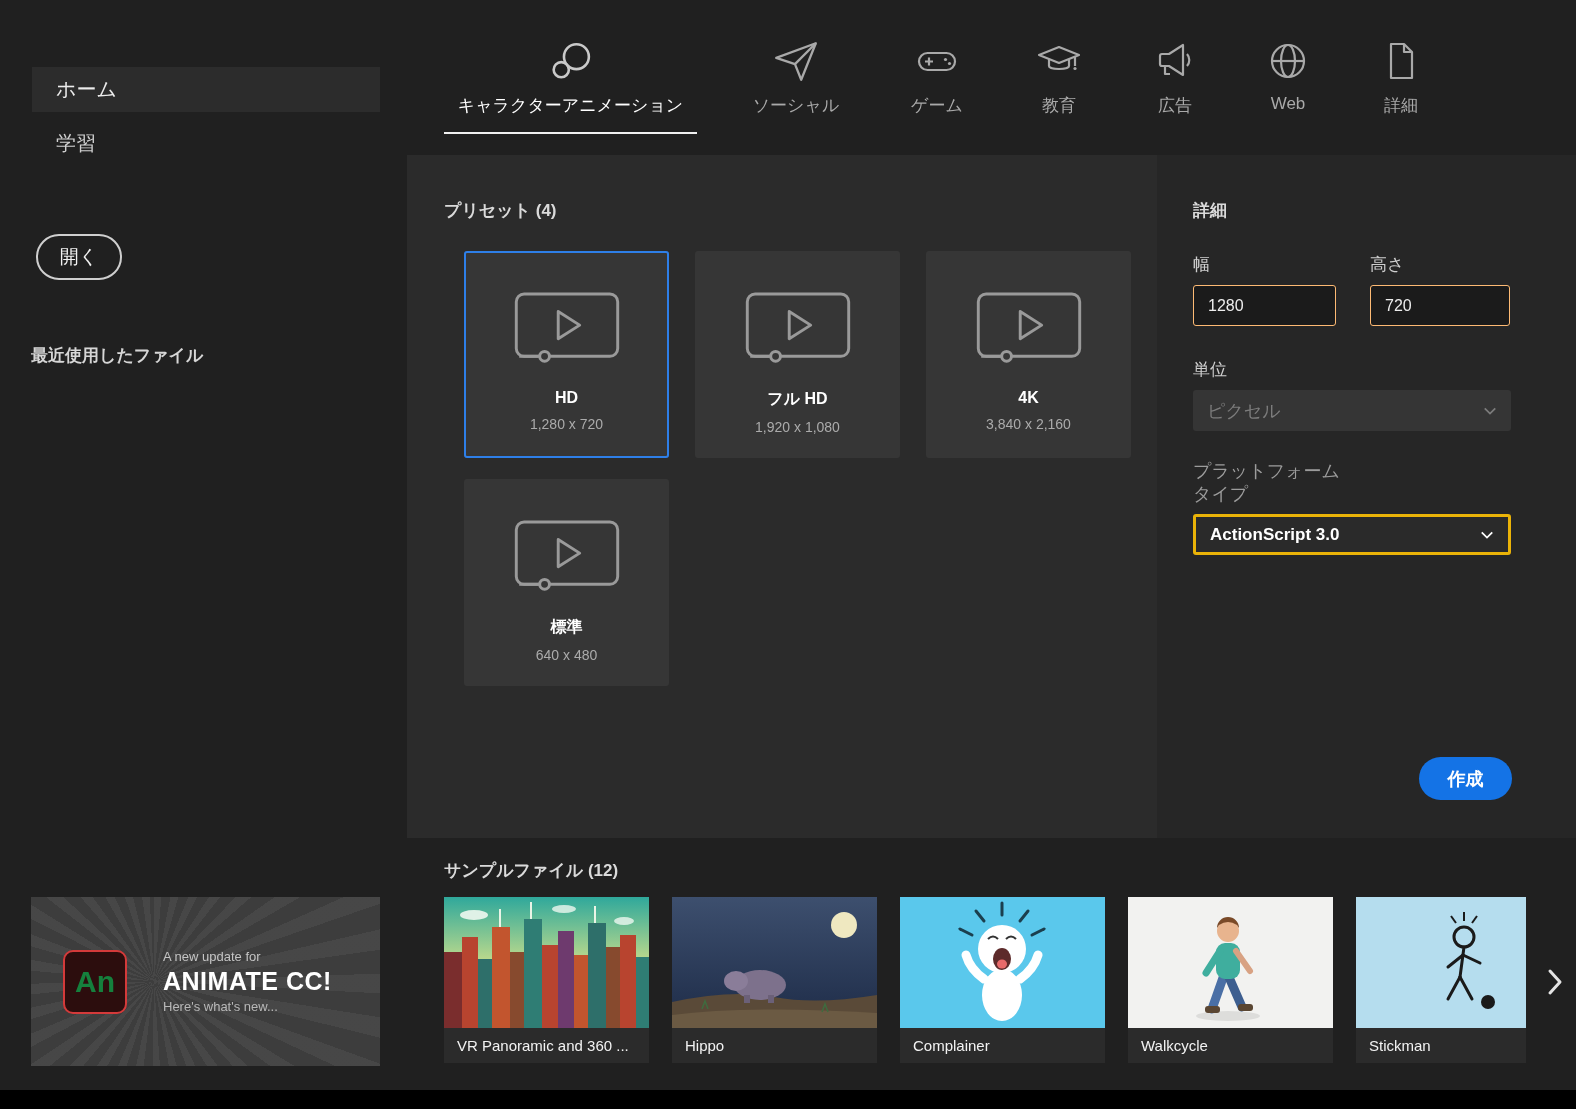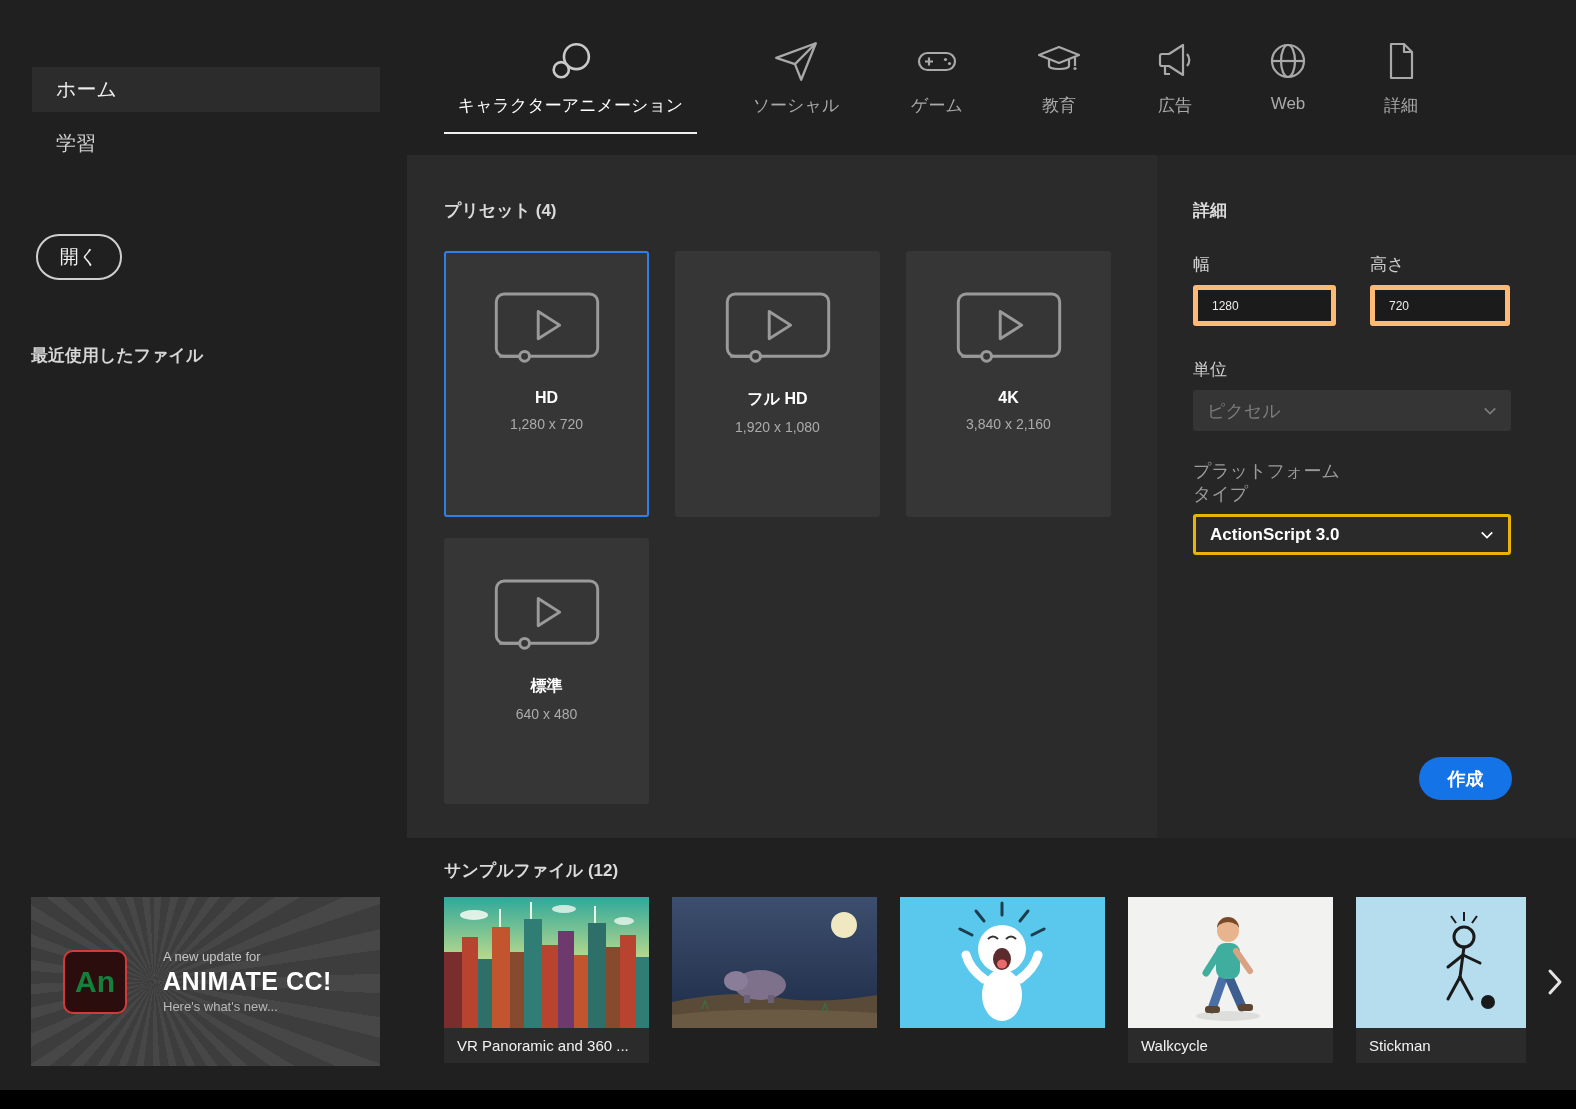--- a/index.html
+++ b/index.html
@@ -43,37 +43,37 @@
   .tabs .tab:nth-child(3){ width:84px; }
   .tabs .tab:nth-child(4){ width:72px; }
   .tabs .tab:nth-child(5){ width:72px; }
   .tabs .tab:nth-child(6){ width:66px; }
   .tabs .tab:nth-child(7){ width:72px; }
 
   
   .presets-panel { position:absolute; left:407px; top:155px; width:750px; height:683px; background:#2b2b2b; }
   .presets-title { position:absolute; left:37px; top:44px; font-size:17px; font-weight:bold; color:#dadada; }
   .preset-grid { position:absolute; left:37px; top:96px; display:grid; grid-template-columns:repeat(3,205px); gap:21px 26px; }
-  .preset-card { width:205px; height:266px; background:#363636; border-radius:3px; cursor:pointer;
-    display:flex; flex-direction:column; align-items:center; }
+  .preset-card { width:205px; height:207px; background:#363636; border-radius:3px; cursor:pointer;
+    display:flex; flex-direction:column; align-items:center;margin-left:20px; }
   .preset-card.selected { outline:2px solid #2e7fe8; outline-offset:-2px; }
   .preset-icon { margin-top:40px; color:#9a9a9a; }
   .preset-name { margin-top:16px; font-size:16px; font-weight:bold; color:#ffffff; }
   .preset-size { margin-top:9px; font-size:14px; color:#ababab; }
 
   
   .details-panel { position:absolute; left:1157px; top:155px; width:419px; height:683px; background:#262626; }
   .details-title { position:absolute; left:36px; top:44px; font-size:17px; font-weight:bold; color:#dadada; }
   .field-label { position:absolute; font-size:17px; color:#cfcfcf; }
   .width-label  { left:36px;  top:98px; }
   .height-label { left:213px; top:98px; }
   .units-label  { left:36px;  top:203px; }
   .platform-label { left:36px; top:305px; width:155px; font-size:18px; color:#9c9c9c; line-height:1.25; }
-  .text-input { position:absolute; height:41px; background:#1b1b1b; border:5px solid #fdba74; border-radius:3px;
-    color:#ededed; font-size:12px; padding:0 14px; font-family:inherit; outline:none; }
+  .text-input { position:absolute; height:41px; background:#1b1b1b; border:1px solid #fdba74; border-radius:3px;
+    color:#ededed; font-size:16px; padding:0 14px; font-family:inherit; outline:none; }
   .width-input  { left:36px;  top:130px; width:143px; }
   .height-input { left:213px; top:130px; width:140px; }
   .select { position:absolute; left:36px; width:318px; height:41px; border-radius:3px;
     display:flex; align-items:center; justify-content:space-between; padding:0 14px; cursor:pointer; }
   .units-select { top:235px; background:#353535; color:#7c7c7c; font-size:18px; cursor:default; }
   .platform-select { top:359px; background:#2a2a2a; border:3px solid #eab308; color:#ffffff; font-size:17px; font-weight:bold; }
   .create-button { position:absolute; right:64px; top:602px; width:93px; height:43px; background:#1473e6; border:none;
     border-radius:22px; color:#fff; font-size:18px; font-weight:bold; cursor:pointer; font-family:inherit; }
 
   
@@ -317,20 +317,21 @@
           <path d="M0 105 Q 60 92 102 100 T 205 98 L205 131 L0 131 Z" fill="#5a4a38"></path>
           <path d="M0 118 Q 80 108 205 116 L205 131 L0 131 Z" fill="#6b5a43"></path>
           <ellipse cx="88" cy="88" rx="26" ry="15" fill="#7d718c"></ellipse>
           <ellipse cx="64" cy="84" rx="12" ry="10" fill="#8a7d99"></ellipse>
           <rect x="72" y="98" width="6" height="8" fill="#6b6078"></rect>
           <rect x="96" y="98" width="6" height="8" fill="#6b6078"></rect>
           <path d="M30 112 l3 -8 l3 8" stroke="#3f6b3f" stroke-width="1.5" fill="none"></path>
           <path d="M150 115 l3 -8 l3 8" stroke="#3f6b3f" stroke-width="1.5" fill="none"></path>
         </svg>
       </span>
+      <div class="caption">Hippo</div>
     </div>
 
     <div class="sample">
       <span class="thumb">
         <svg viewBox="0 0 205 131" preserveAspectRatio="none">
           <rect width="205" height="131" fill="#5ac8ec"></rect>
           <g stroke="#1b3f4e" stroke-width="3" stroke-linecap="round">
             <line x1="102" y1="18" x2="102" y2="6"></line>
             <line x1="84" y1="24" x2="76" y2="14"></line>
             <line x1="120" y1="24" x2="128" y2="14"></line>
@@ -340,20 +341,21 @@
           <ellipse cx="102" cy="98" rx="20" ry="26" fill="#ffffff"></ellipse>
           <path d="M84 82 Q 70 72 66 58" stroke="#ffffff" stroke-width="9" fill="none" stroke-linecap="round"></path>
           <path d="M120 82 Q 134 72 138 58" stroke="#ffffff" stroke-width="9" fill="none" stroke-linecap="round"></path>
           <circle cx="102" cy="52" r="24" fill="#ffffff"></circle>
           <path d="M88 42 q5 -5 10 0" stroke="#333333" stroke-width="2" fill="none"></path>
           <path d="M106 42 q5 -5 10 0" stroke="#333333" stroke-width="2" fill="none"></path>
           <ellipse cx="102" cy="62" rx="9" ry="11" fill="#5d2b2b"></ellipse>
           <ellipse cx="102" cy="67" rx="5" ry="4.5" fill="#e86a6a"></ellipse>
         </svg>
       </span>
+      <div class="caption">Complainer</div>
     </div>
 
     <div class="sample">
       <span class="thumb">
         <svg viewBox="0 0 205 131" preserveAspectRatio="none">
           <rect width="205" height="131" fill="#f2f2f0"></rect>
           <ellipse cx="100" cy="119" rx="32" ry="5" fill="#dddddb"></ellipse>
           <path d="M96 78 L84 112" stroke="#4a6fa5" stroke-width="9" stroke-linecap="round" fill="none"></path>
           <path d="M100 78 L114 110" stroke="#3d5e8f" stroke-width="9" stroke-linecap="round" fill="none"></path>
           <rect x="77" y="109" width="15" height="7" rx="3" fill="#5a4632"></rect>

